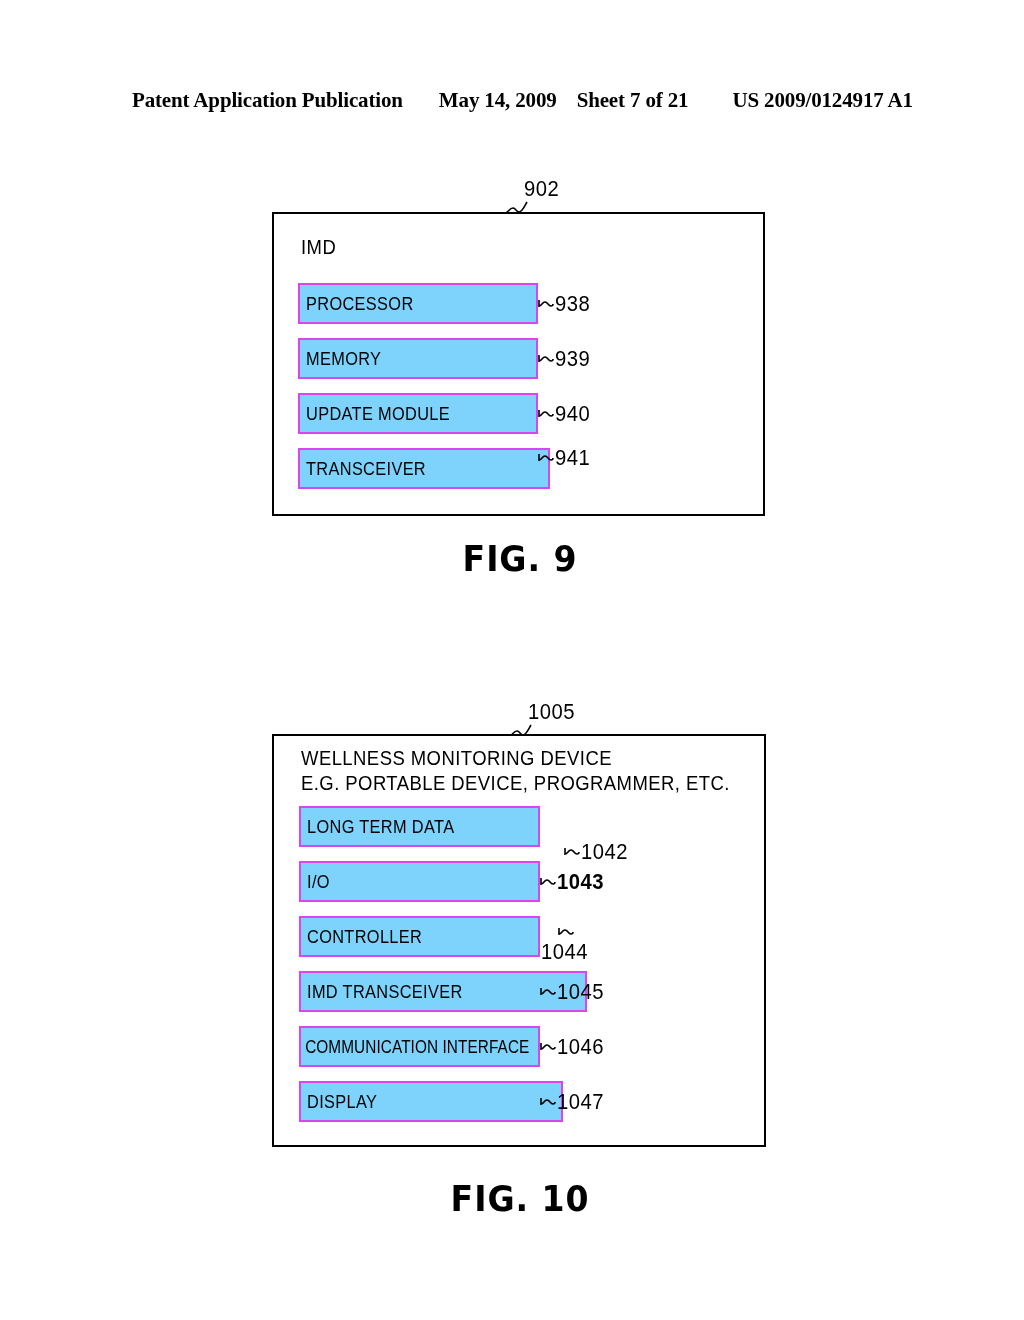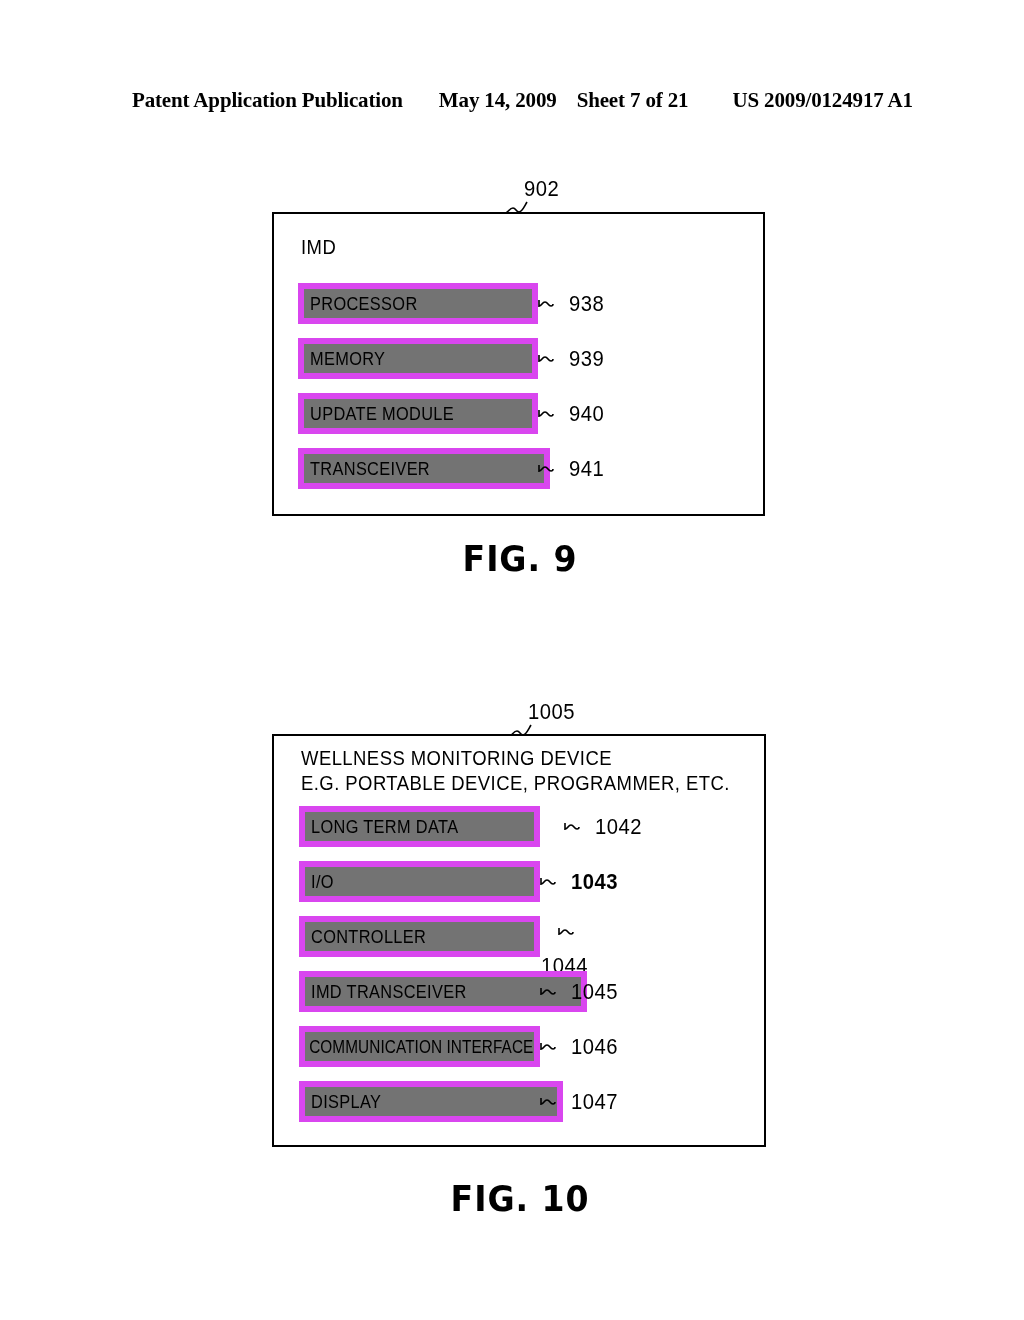--- a/index.html
+++ b/index.html
@@ -55,23 +55,23 @@
     white-space: nowrap;
     transform: scaleX(0.88);
     transform-origin: left center;
   }
   .block-title.two-line { line-height: 25px; }
   .block-title .tline { display: block; }
 
   
   .inner-box {
     position: absolute;
-    border: 6px solid #d946ef;
+    border: 2px solid #d946ef;
     box-sizing: border-box;
-    background: #737373;
+    background: #7dd3fc;
     display: flex;
     align-items: center;
   }
   .inner-box .ib-label {
     font-family: "Liberation Sans", sans-serif;
     font-size: 19px;
     letter-spacing: 0.4px;
     white-space: nowrap;
     padding-left: 7px;
     transform: scaleX(0.86);
@@ -84,21 +84,20 @@
     transform: scaleX(0.83);
   }
 
   
   .ref {
     position: absolute;
     display: flex;
     align-items: center;
     height: 24px;
     white-space: nowrap;
-    gap: 14px;
   }
   .ref .squig {
     display: inline-block;
     width: 16px;
     height: 14px;
     flex: 0 0 auto;
   }
   .ref .ref-num {
     font-family: "Liberation Sans", sans-serif;
     font-size: 22px;
@@ -191,21 +190,21 @@
   <div class="ref" style="left:538px; top:402px;">
     <svg class="squig" viewBox="0 0 16 14">
       <path d="M1,3 L1,10 M1,9 C4,9 4,5 7,5 C10,5 10,9 13,9 C14,9 15,8 15,7" fill="none" stroke="#000" stroke-width="1.6"></path>
     </svg>
     <span class="ref-num">940</span>
   </div>
 
   <div class="inner-box" style="left:298px; top:448px; width:252px; height:41px;">
     <span class="ib-label">TRANSCEIVER</span>
   </div>
-  <div class="ref" style="left:538px; top:457px;">
+  <div class="ref" style="left:538px; top:446px;">
     <svg class="squig" viewBox="0 0 16 14">
       <path d="M1,3 L1,10 M1,9 C4,9 4,5 7,5 C10,5 10,9 13,9 C14,9 15,8 15,7" fill="none" stroke="#000" stroke-width="1.6"></path>
     </svg>
     <span class="ref-num">941</span>
   </div>
 
   <div class="fig-caption" style="left:390px; top:538px; width:260px;">FIG.  9</div>
 </div>
 
 <div class="figure">
@@ -220,21 +219,21 @@
   <div class="outer-box" style="left:272px; top:734px; width:494px; height:413px;"></div>
 
   <div class="block-title two-line" style="left:301px; top:745px;">
     <span class="tline">WELLNESS  MONITORING  DEVICE</span>
     <span class="tline">E.G.  PORTABLE  DEVICE,  PROGRAMMER,  ETC.</span>
   </div>
 
   <div class="inner-box" style="left:299px; top:806px; width:241px; height:41px;">
     <span class="ib-label">LONG  TERM  DATA</span>
   </div>
-  <div class="ref" style="left:540px; top:815px;padding-left:24px;">
+  <div class="ref" style="left:540px; top:840px;padding-left:24px;">
     <svg class="squig" viewBox="0 0 16 14">
       <path d="M1,3 L1,10 M1,9 C4,9 4,5 7,5 C10,5 10,9 13,9 C14,9 15,8 15,7" fill="none" stroke="#000" stroke-width="1.6"></path>
     </svg>
     <span class="ref-num">1042</span>
   </div>
 
   <div class="inner-box" style="left:299px; top:861px; width:241px; height:41px;">
     <span class="ib-label">I/O</span>
   </div>
   <div class="ref" style="left:540px; top:870px;font-weight:bold;">

